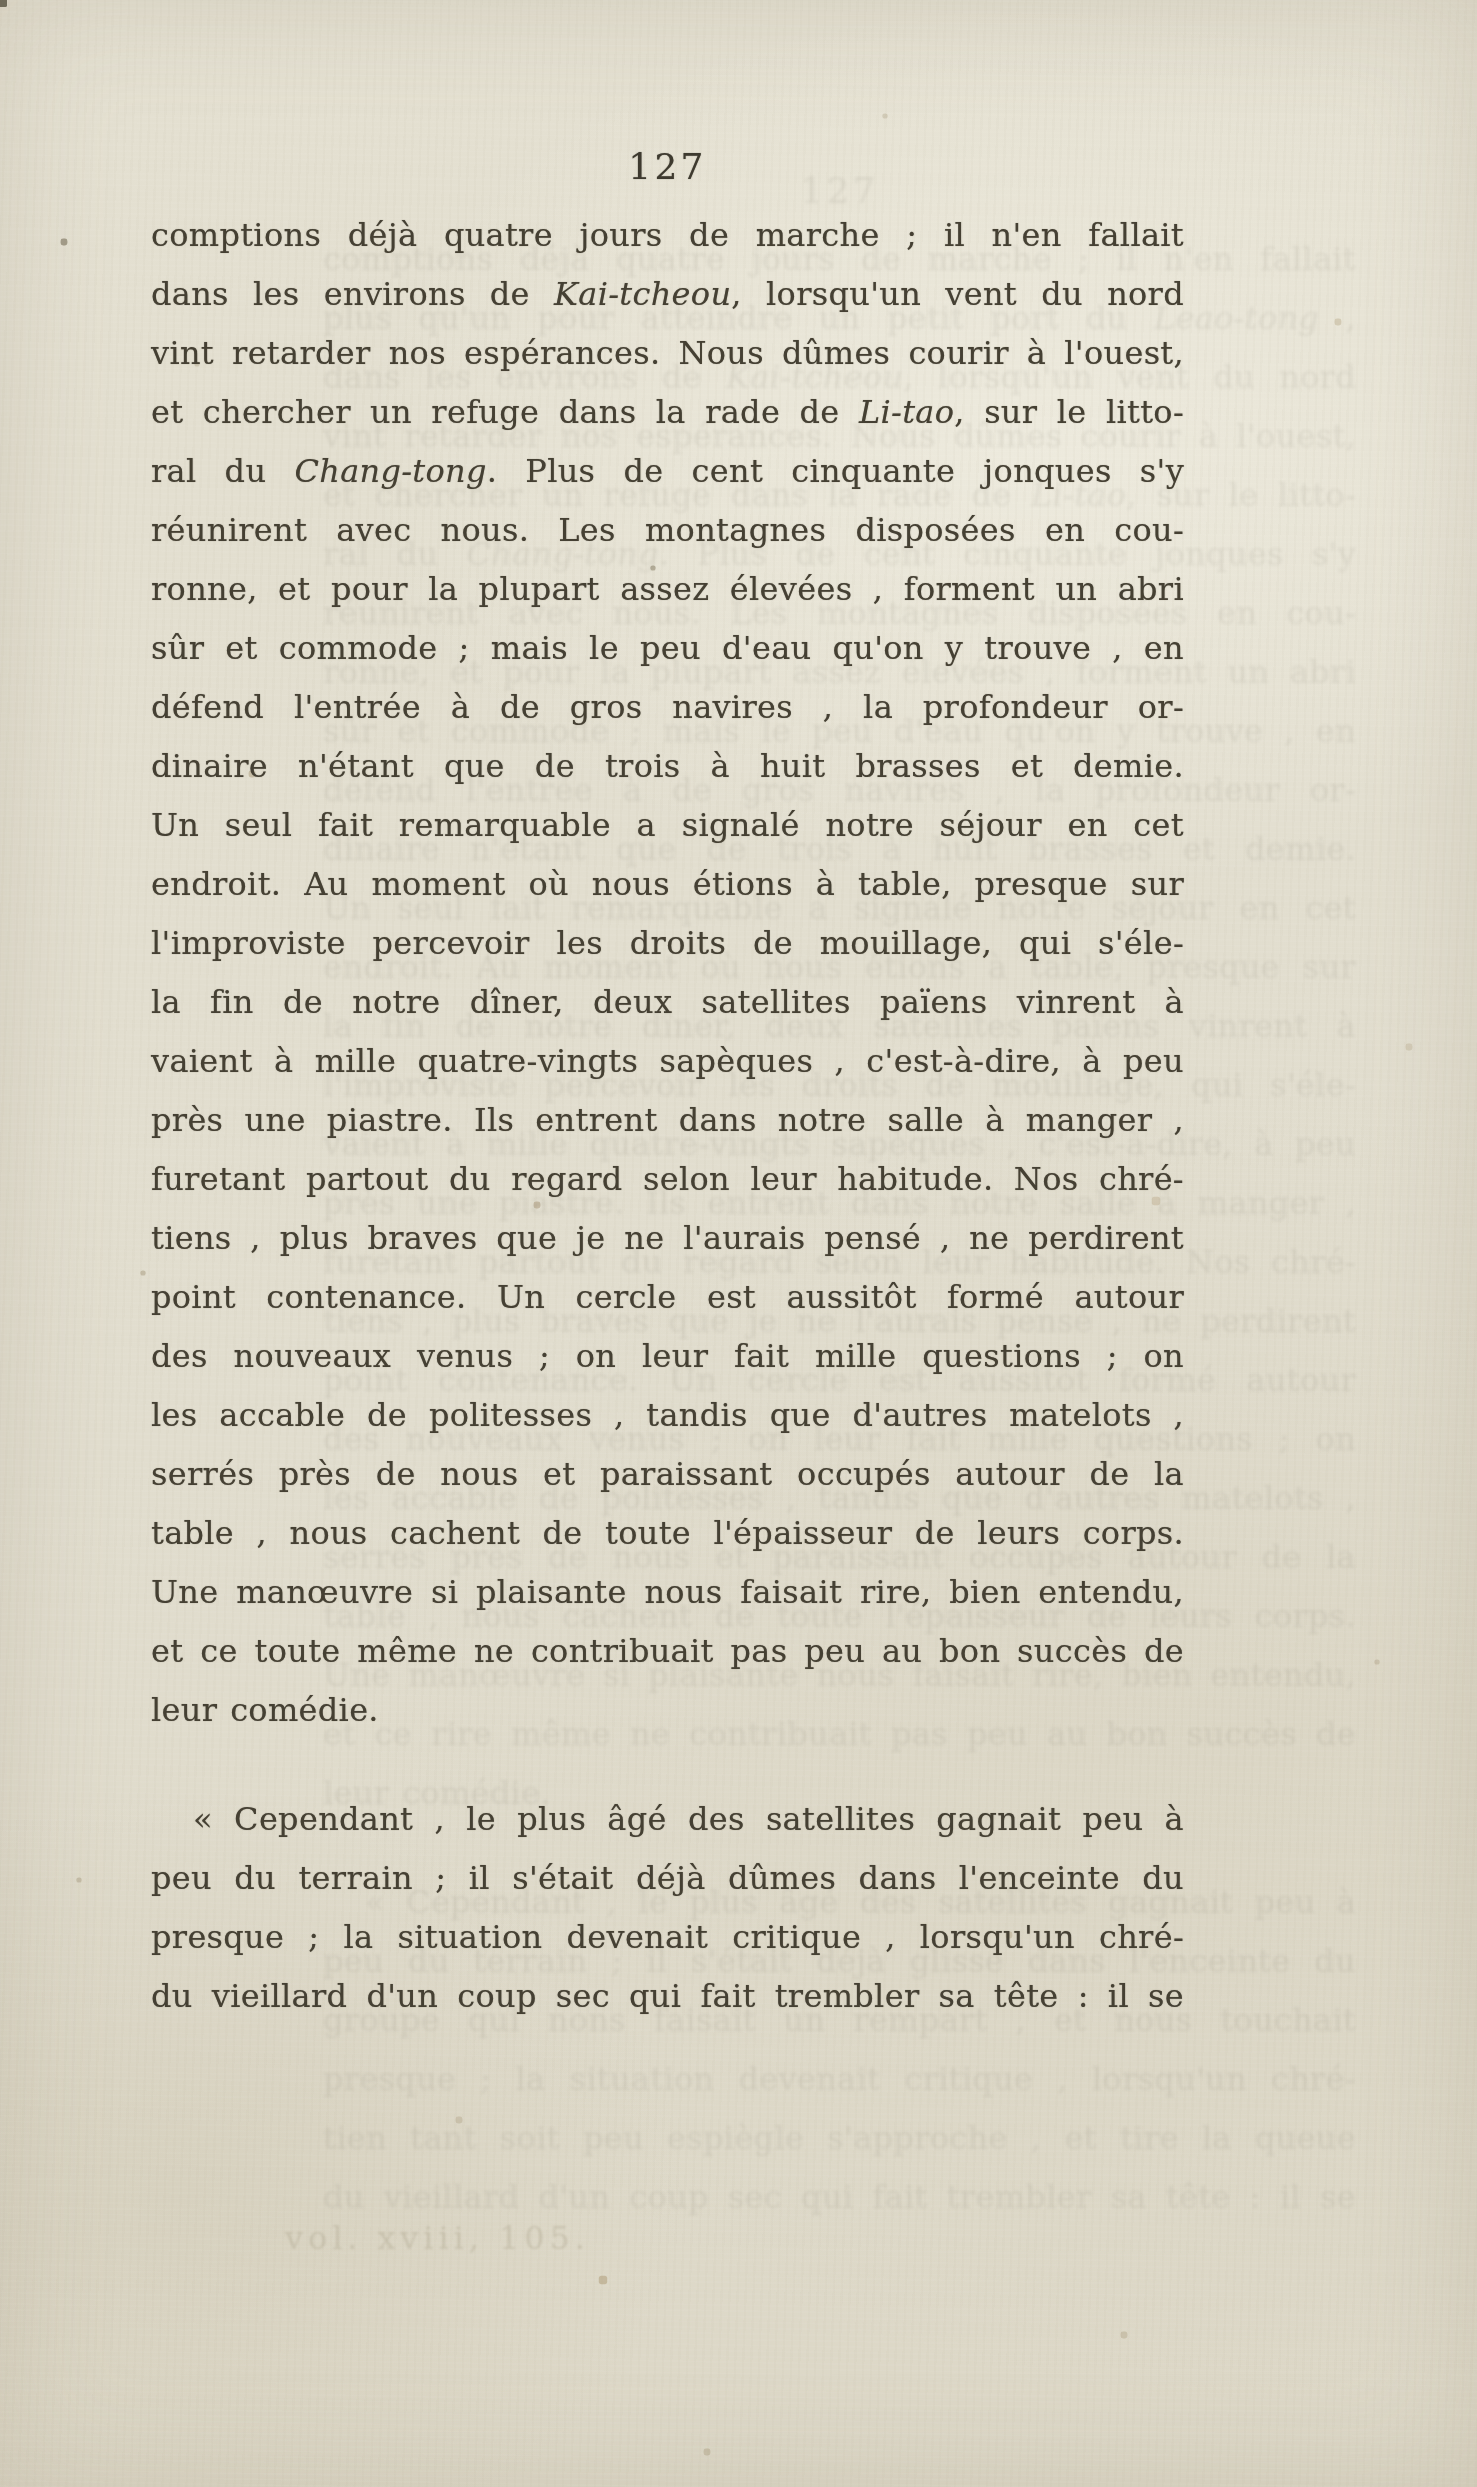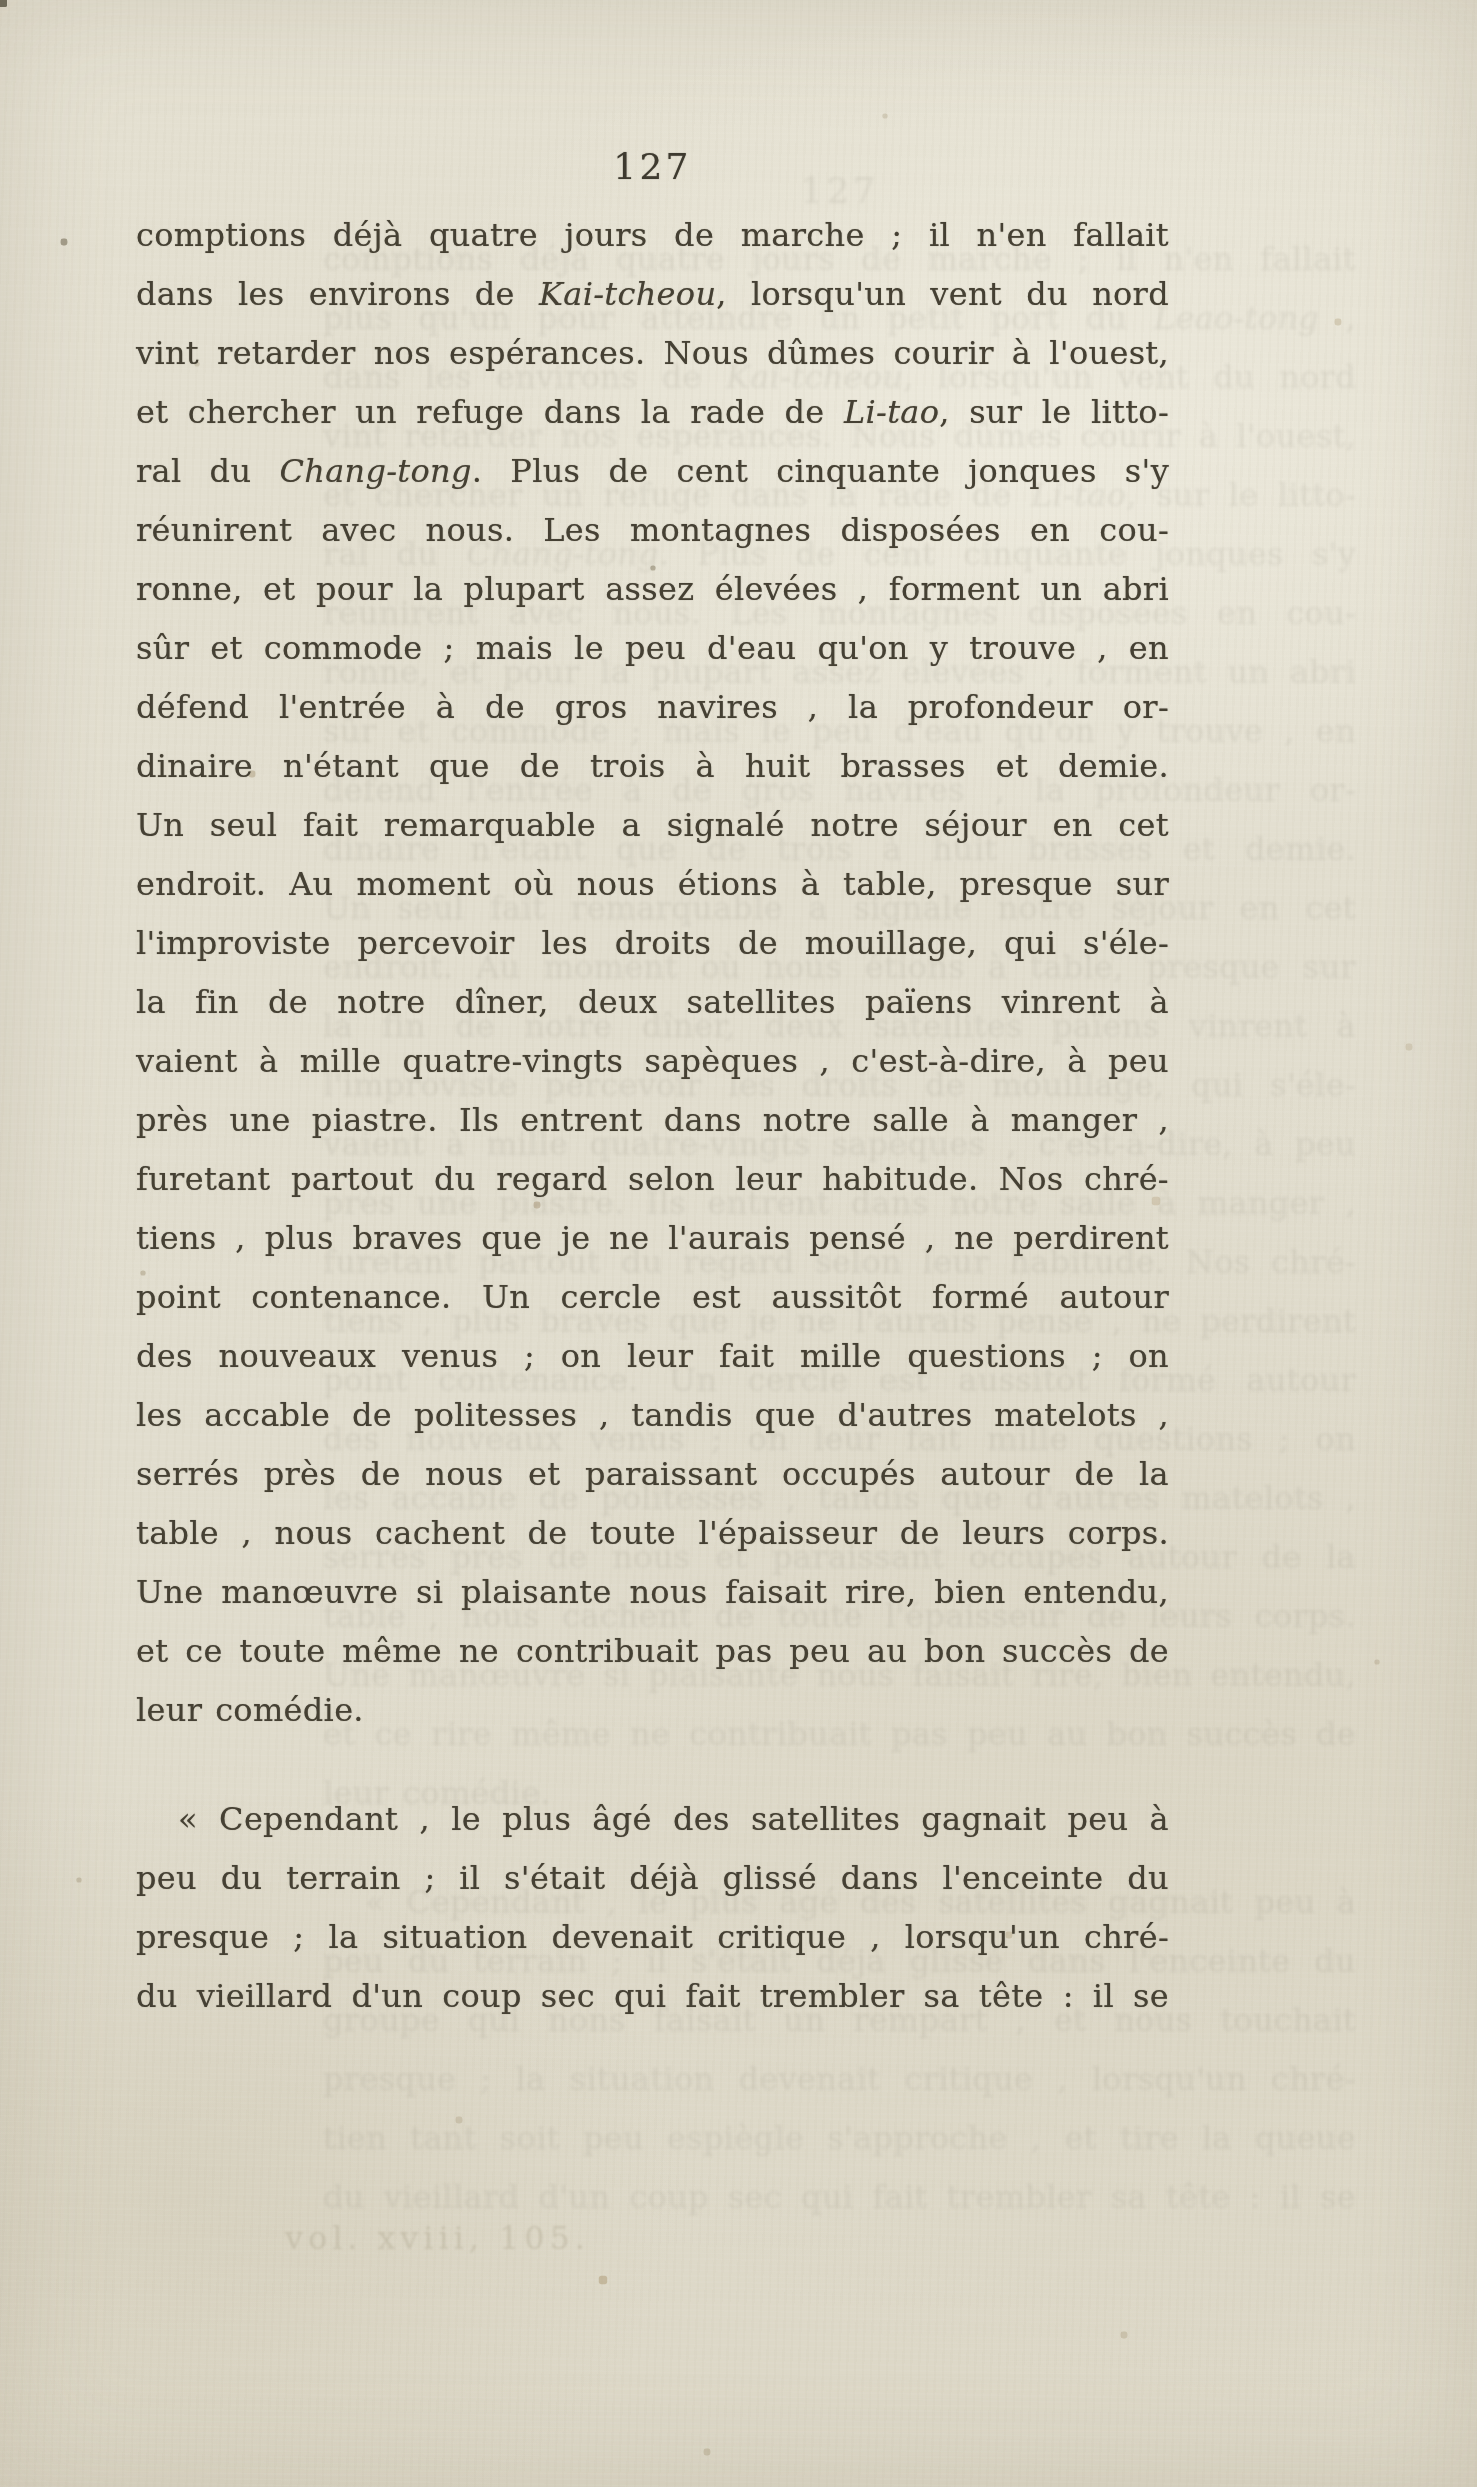--- a/index.html
+++ b/index.html
@@ -39,21 +39,21 @@
       1123px 2334px 0 2.4px rgba(150,132,96,0.28),
       458px 2119px 0 2.4px rgba(150,132,96,0.26),
       78px 1879px 0 1.6px rgba(140,124,92,0.30),
       1376px 1661px 0 1.6px rgba(150,134,100,0.28),
       196px 363px 0 1.6px rgba(146,130,96,0.26),
       884px 115px 0 1.6px rgba(150,134,100,0.26),
       1408px 1046px 0 2.4px rgba(166,148,112,0.26),
       706px 2451px 0 2.4px rgba(150,132,96,0.30);
   }
   .content{
-    position:absolute;left:136px;top:0;width:1033px;
+    position:absolute;left:151px;top:0;width:1033px;
   }
   .page-number{
     margin-top:146px;
     text-align:center;
     font-size:36px;
     letter-spacing:3.2px;
     color:#3e3a2f;
     text-shadow:0 0 1.1px rgba(62,58,47,0.55);
   }
   .text-block{
@@ -171,21 +171,21 @@
           <div class="line"><span>des nouveaux venus ; on leur fait mille questions ; on</span></div>
           <div class="line"><span>les accable de politesses , tandis que d'autres matelots ,</span></div>
           <div class="line"><span>serrés près de nous et paraissant occupés autour de la</span></div>
           <div class="line"><span>table , nous cachent de toute l'épaisseur de leurs corps.</span></div>
           <div class="line"><span>Une manœuvre si plaisante nous faisait rire, bien entendu,</span></div>
           <div class="line"><span>et ce toute même ne contribuait pas peu au bon succès de</span></div>
           <div class="line short"><span>leur comédie.</span></div>
         </div>
         <div class="paragraph para-gap">
           <div class="line indent"><span>« Cependant , le plus âgé des satellites gagnait peu à</span></div>
-          <div class="line"><span>peu du terrain ; il s'était déjà glissé dans l'enceinte du</span></div>
+          <div class="line"><span>peu du terrain ; il s'était déjà dûmes dans l'enceinte du</span></div>
           <div class="line"><span>presque ; la situation devenait critique , lorsqu'un chré-</span></div>
           <div class="line"><span>du vieillard d'un coup sec qui fait trembler sa tête : il se</span></div>
         </div>
       </div>
   </div>
 
   <div class="ghost-note">vol. xviii, 105.</div>
 </div>
 
 

